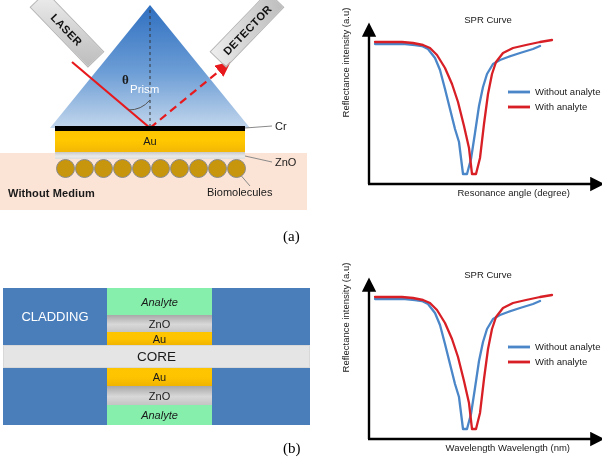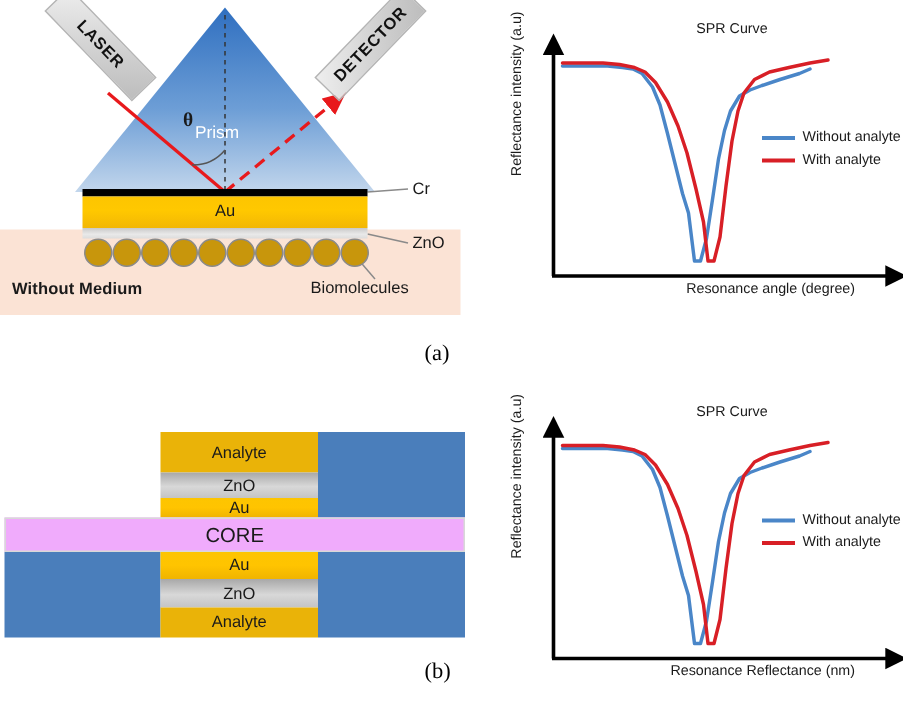--- a/index.html
+++ b/index.html
@@ -122,23 +122,23 @@
   .blk { position: absolute; box-sizing: border-box; }
   .blk-label {
     width: 100%; height: 100%;
     display: flex; align-items: center; justify-content: center;
     font-size: 11px; color: #1a1a1a;
   }
   .cladding {
     background: #4a7ebb;
   }
   .cladding .blk-label { color: #ffffff; font-size: 13px; }
-  .core { background: #f0abfc; border: 1px solid #d8d8d8; }
+  .core { background: #e5e5e5; border: 1px solid #d8d8d8; }
   .core .blk-label { font-size: 13.5px; }
-  .analyte { background: #eab308; }
+  .analyte { background: #86efac; font-style: italic; }
   .zno { background: linear-gradient(180deg,#a8a8a8 0%,#d8d8d8 55%,#c4c4c4 100%); }
   .au { background: linear-gradient(180deg,#fdc500 0%,#ffc400 50%,#f0b400 100%); }
 
   
   .caption {
     position: absolute;
     font-family: "Liberation Serif", serif;
     font-size: 15px;
     color: #000;
   }
@@ -247,20 +247,23 @@
 
   <div class="side-label" style="left:275px; top:120px;">Cr</div>
   <div class="side-label" style="left:275px; top:156px;">ZnO</div>
   <div class="side-label" style="left:207px; top:186px;">Biomolecules</div>
 </div>
 
 <div class="caption" id="caption-a">(a)</div>
 
 <div class="fig" id="panel-b">
 
+  <div class="blk cladding" style="left:3px; top:5px; width:104px; height:57px;">
+    <div class="blk-label">CLADDING</div>
+  </div>
   <div class="blk cladding" style="left:212px; top:5px; width:98px; height:57px;"></div>
 
   <div class="blk analyte" style="left:107px; top:5px; width:105px; height:27px;">
     <div class="blk-label">Analyte</div>
   </div>
   <div class="blk zno" style="left:107px; top:32px; width:105px; height:17px;">
     <div class="blk-label">ZnO</div>
   </div>
   <div class="blk au" style="left:107px; top:49px; width:105px; height:13px;">
     <div class="blk-label">Au</div>
@@ -325,15 +328,15 @@
     <polyline class="series-line" fill="none" stroke="#d81f26" stroke-width="2.3" stroke-linejoin="round" stroke-linecap="round" points="45,40 58,40 72,40 83,41 93,43 100,46 107,53 115,66 122,82 128,100 134,124 139,146 142,172 146,172 150,156 154,122 158,92 162,72 166,60 173,51 183,46 196,43 210,40 222,38"></polyline>
     <line x1="178" y1="90" x2="200" y2="90" stroke="#4a86c8" stroke-width="2.8"></line>
     <line x1="178" y1="105" x2="200" y2="105" stroke="#d81f26" stroke-width="2.8"></line>
   </svg>
   <div class="legend-row" style="left:205px; top:84px;">
     <span>Without analyte</span>
   </div>
   <div class="legend-row" style="left:205px; top:99px;">
     <span>With analyte</span>
   </div>
-  <div class="axis-x-label">Resonance Reflectance (nm)</div>
+  <div class="axis-x-label">Wavelength Wavelength (nm)</div>
   <div class="axis-y-label">Reflectance intensity (a.u)</div>
 </div>
 
 </body></html>

